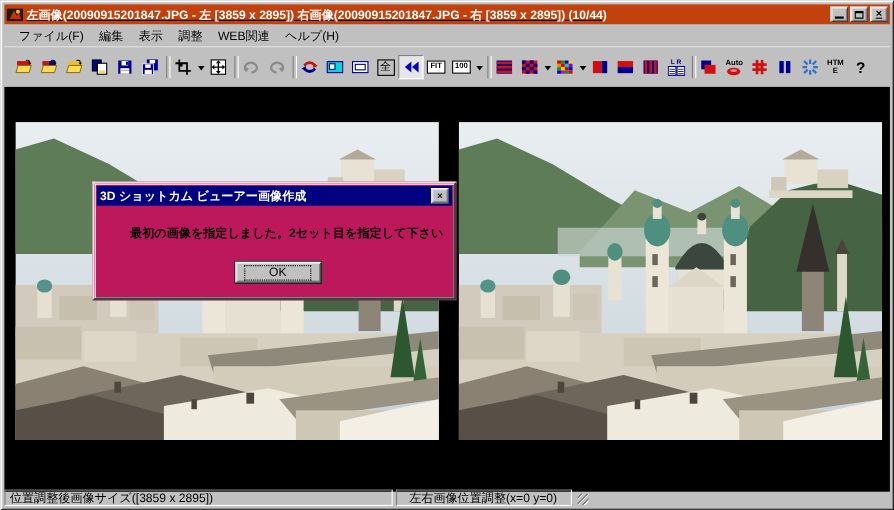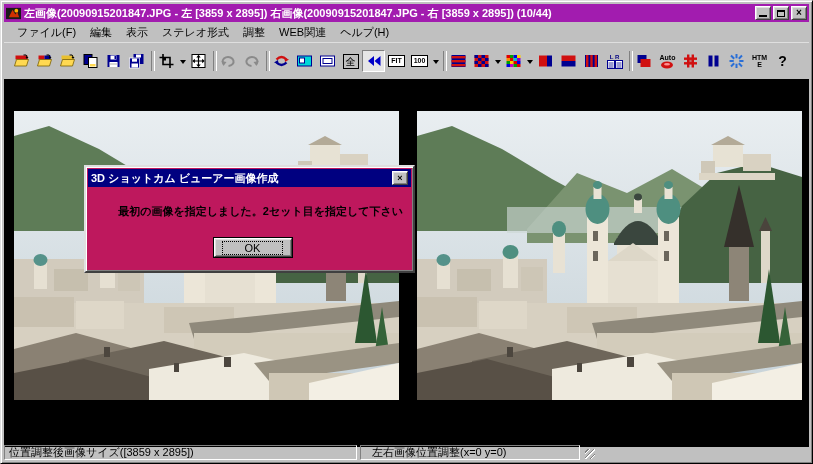--- a/index.html
+++ b/index.html
@@ -5,21 +5,21 @@
   * { margin:0; padding:0; box-sizing:border-box; }
   html,body { width:813px; height:464px; overflow:hidden; }
   body { font-family:"Liberation Sans","DejaVu Sans",sans-serif; font-size:11px; }
 
   .screen { position:relative; width:813px; height:464px; background:#c0c0c0;
     border:1px solid; border-color:#dfdfdf #000 #000 #dfdfdf;
     box-shadow: inset 1px 1px 0 #fff, inset -1px -1px 0 #808080; }
 
   
   .titlebar { position:absolute; left:3px; top:3px; right:3px; height:18px;
-    background:#a21caf; display:flex; align-items:center; padding:0 2px; }
+    background:#c2410c; display:flex; align-items:center; padding:0 2px;text-decoration:underline; }
   .titlebar .title { color:#fff; font-weight:bold; font-size:11px; white-space:nowrap;
     overflow:hidden; flex:1; margin-left:3px; }
   .appicon { width:15px; height:15px; flex:0 0 auto; }
   .winbtns { display:flex; gap:2px; margin-left:4px; }
   .btn3d { background:#c0c0c0; border:1px solid; border-color:#fff #404040 #404040 #fff;
     box-shadow: inset 1px 1px 0 #dfdfdf, inset -1px -1px 0 #808080;
     display:flex; align-items:center; justify-content:center; }
   .winbtn { width:16px; height:14px; position:relative; }
   .glyph-min { position:absolute; left:3px; bottom:2px; width:8px; height:2px; background:#000; }
   .glyph-max { width:8px; height:7px; border:1px solid #000; border-top-width:2px; }
@@ -73,21 +73,21 @@
     box-shadow: inset 1px 1px 0 #dfdfdf, inset -1px -1px 0 #808080;
     display:flex; align-items:center; justify-content:center; }
   .okbtn .focus { border:1px dotted #000; padding:0 22px; font-size:11px; }
 
   
   .statusbar { position:absolute; left:3px; right:3px; bottom:3px; height:15px;
     display:flex; gap:3px; align-items:stretch; }
   .spanel { border:1px solid; border-color:#808080 #fff #fff #808080;
     padding:0 4px; display:flex; align-items:center; white-space:nowrap; overflow:hidden;
     font-size:11px; color:#000; }
-  .sp1 { width:353px; } .sp2 { width:220px;padding-left:11px; } .sp3 { flex:1; }
+  .sp1 { width:353px; } .sp2 { width:160px;padding-left:11px; } .sp3 { flex:1; }
   .grip { width:13px; position:relative; }
   .grip::after { content:""; position:absolute; right:1px; bottom:1px; width:10px; height:10px;
     background: repeating-linear-gradient(135deg, transparent 0 2px, #808080 2px 3px, #fff 3px 4px); }
 </style>
 </head>
 <body>
 
 <div class="screen">
 
   <div class="titlebar">
@@ -107,21 +107,20 @@
       <span class="btn3d winbtn">
           <span class="glyph-close">×</span>
         </span>
     </span>
   </div>
 
   <div class="menubar">
     <span class="menu-item">ファイル(F)</span>
     <span class="menu-item">編集</span>
     <span class="menu-item">表示</span>
-    <span class="menu-item">ステレオ形式</span>
     <span class="menu-item">調整</span>
     <span class="menu-item">WEB関連</span>
     <span class="menu-item">ヘルプ(H)</span>
   </div>
 
   <div class="toolbar">
     <span class="tbtn">
       <svg width="17" height="16" viewBox="0 0 16 16">
           <rect x="2" y="2.5" width="12" height="4" fill="#d01010"></rect>
           <path d="M1 13 L3 6.5 H15 L13 13 Z" fill="#ffd952" stroke="#7a6000" stroke-width="0.8"></path>

